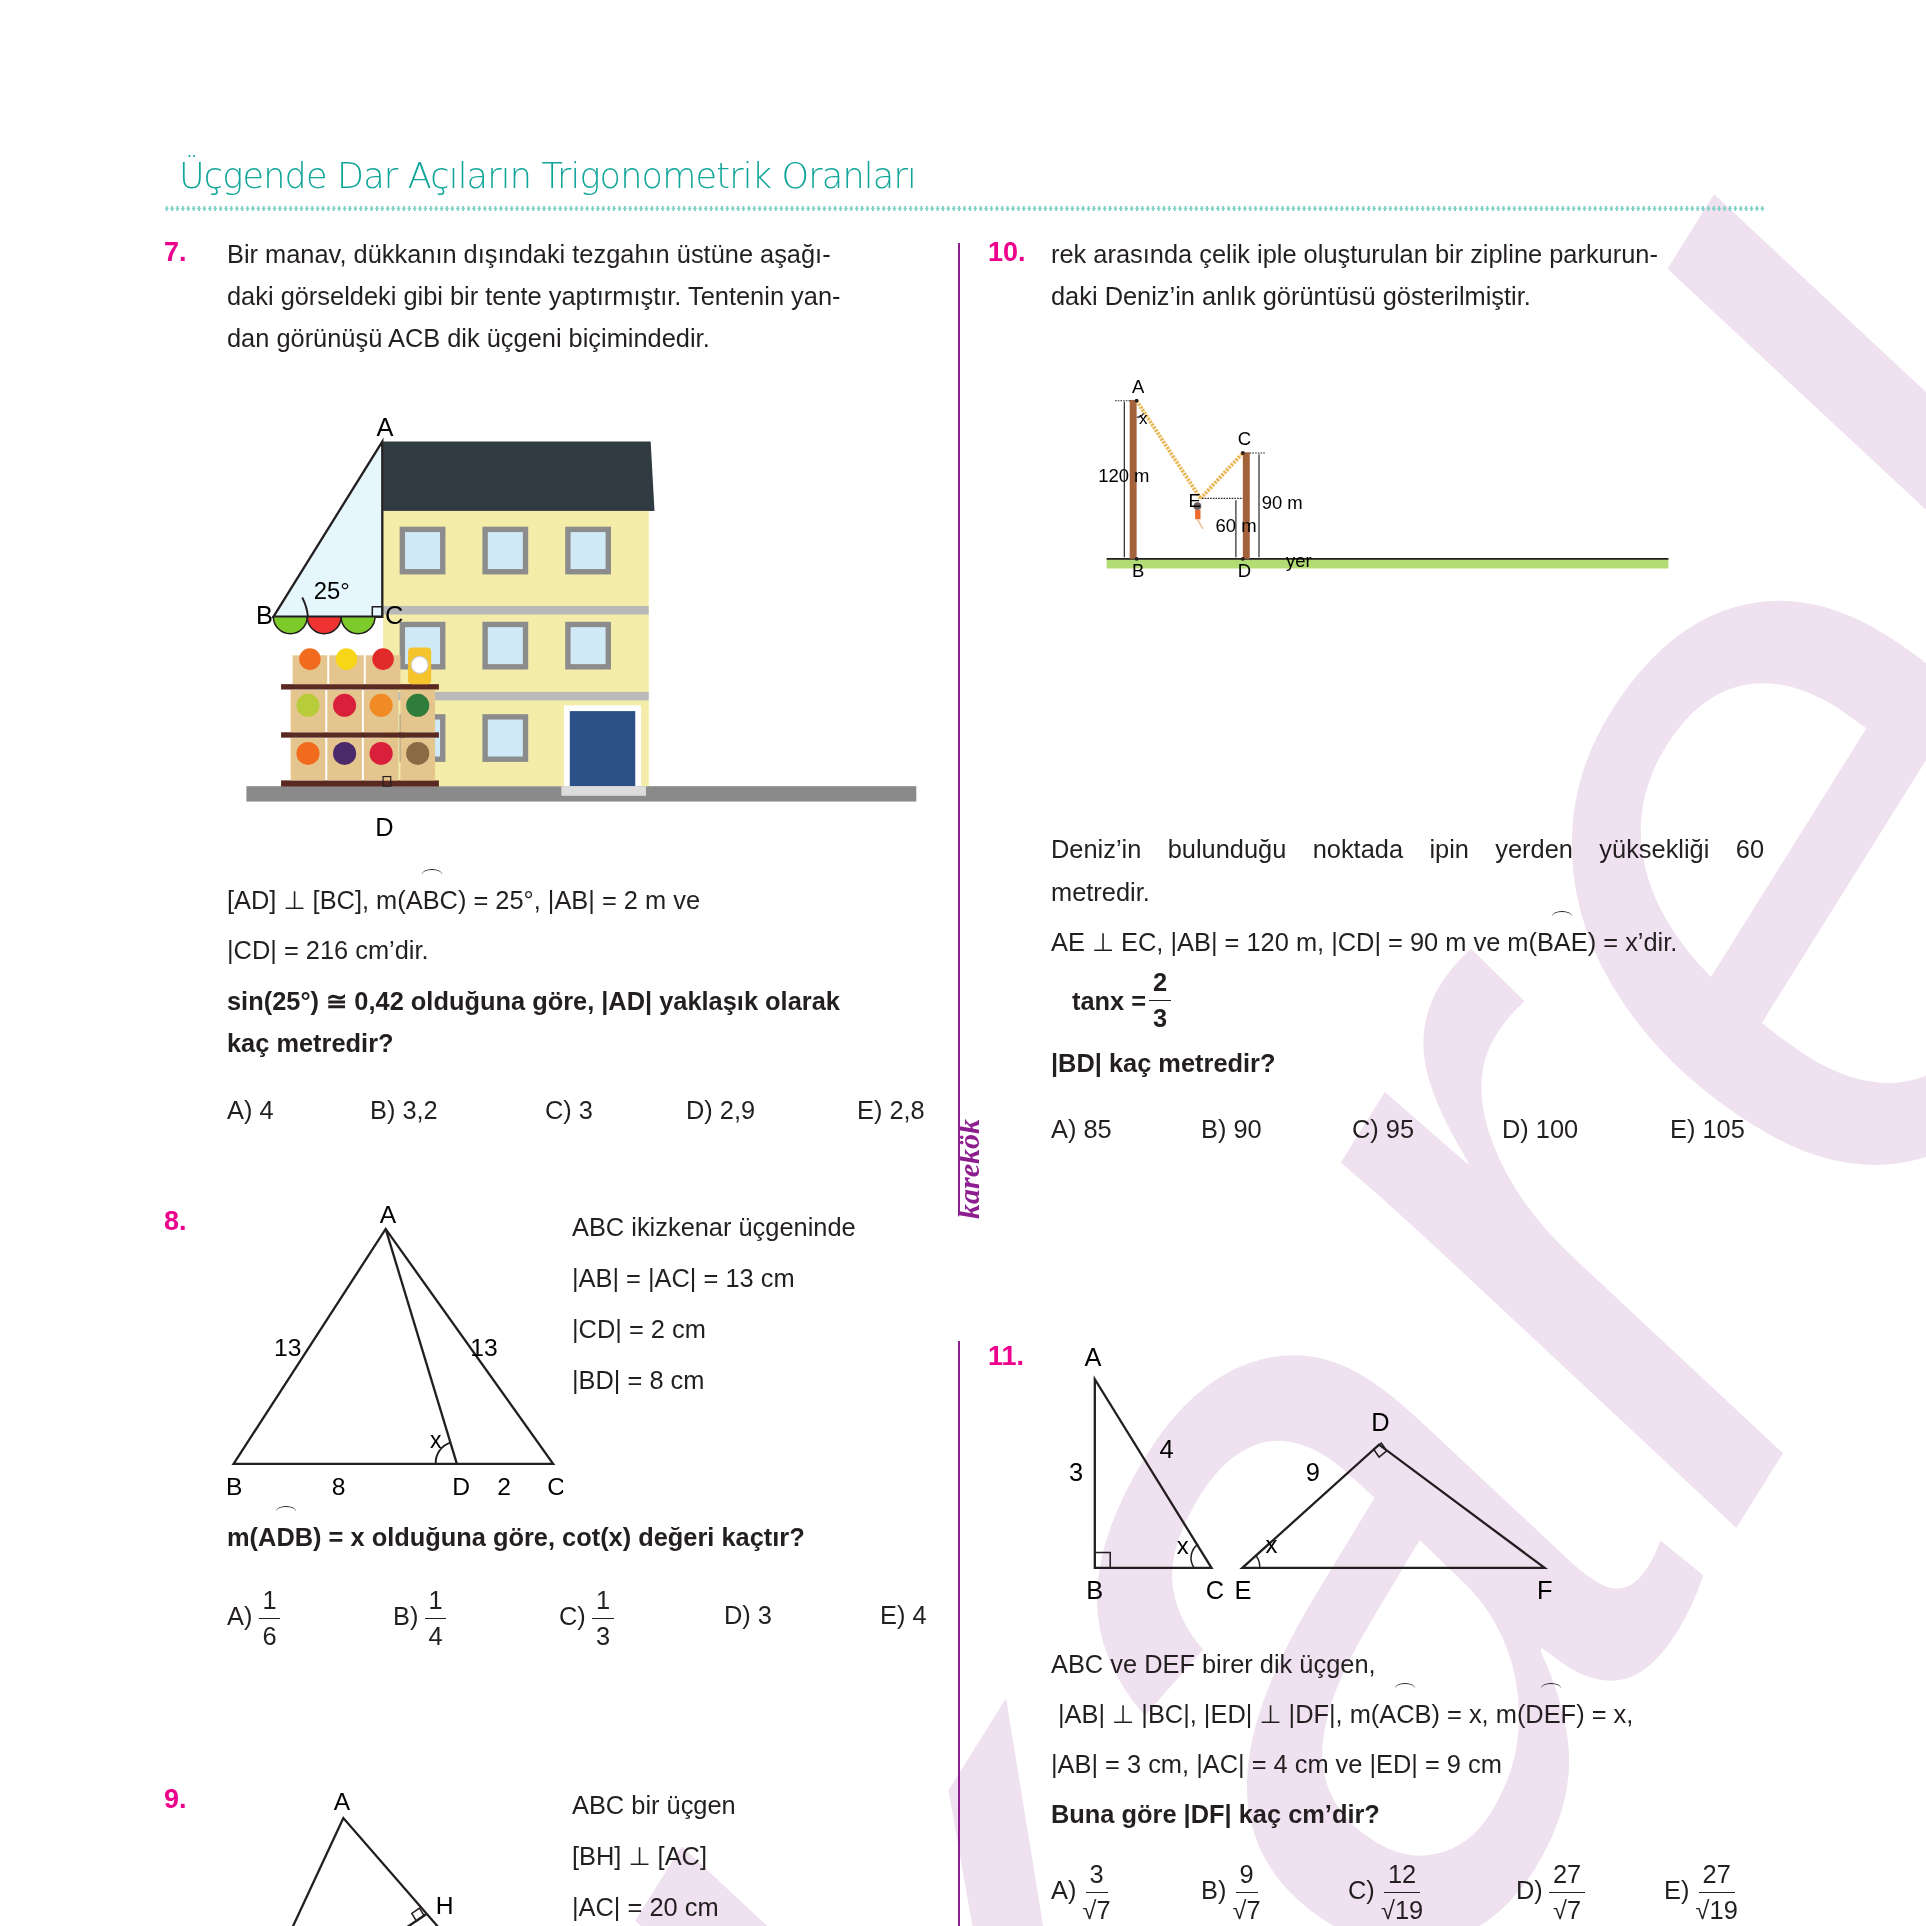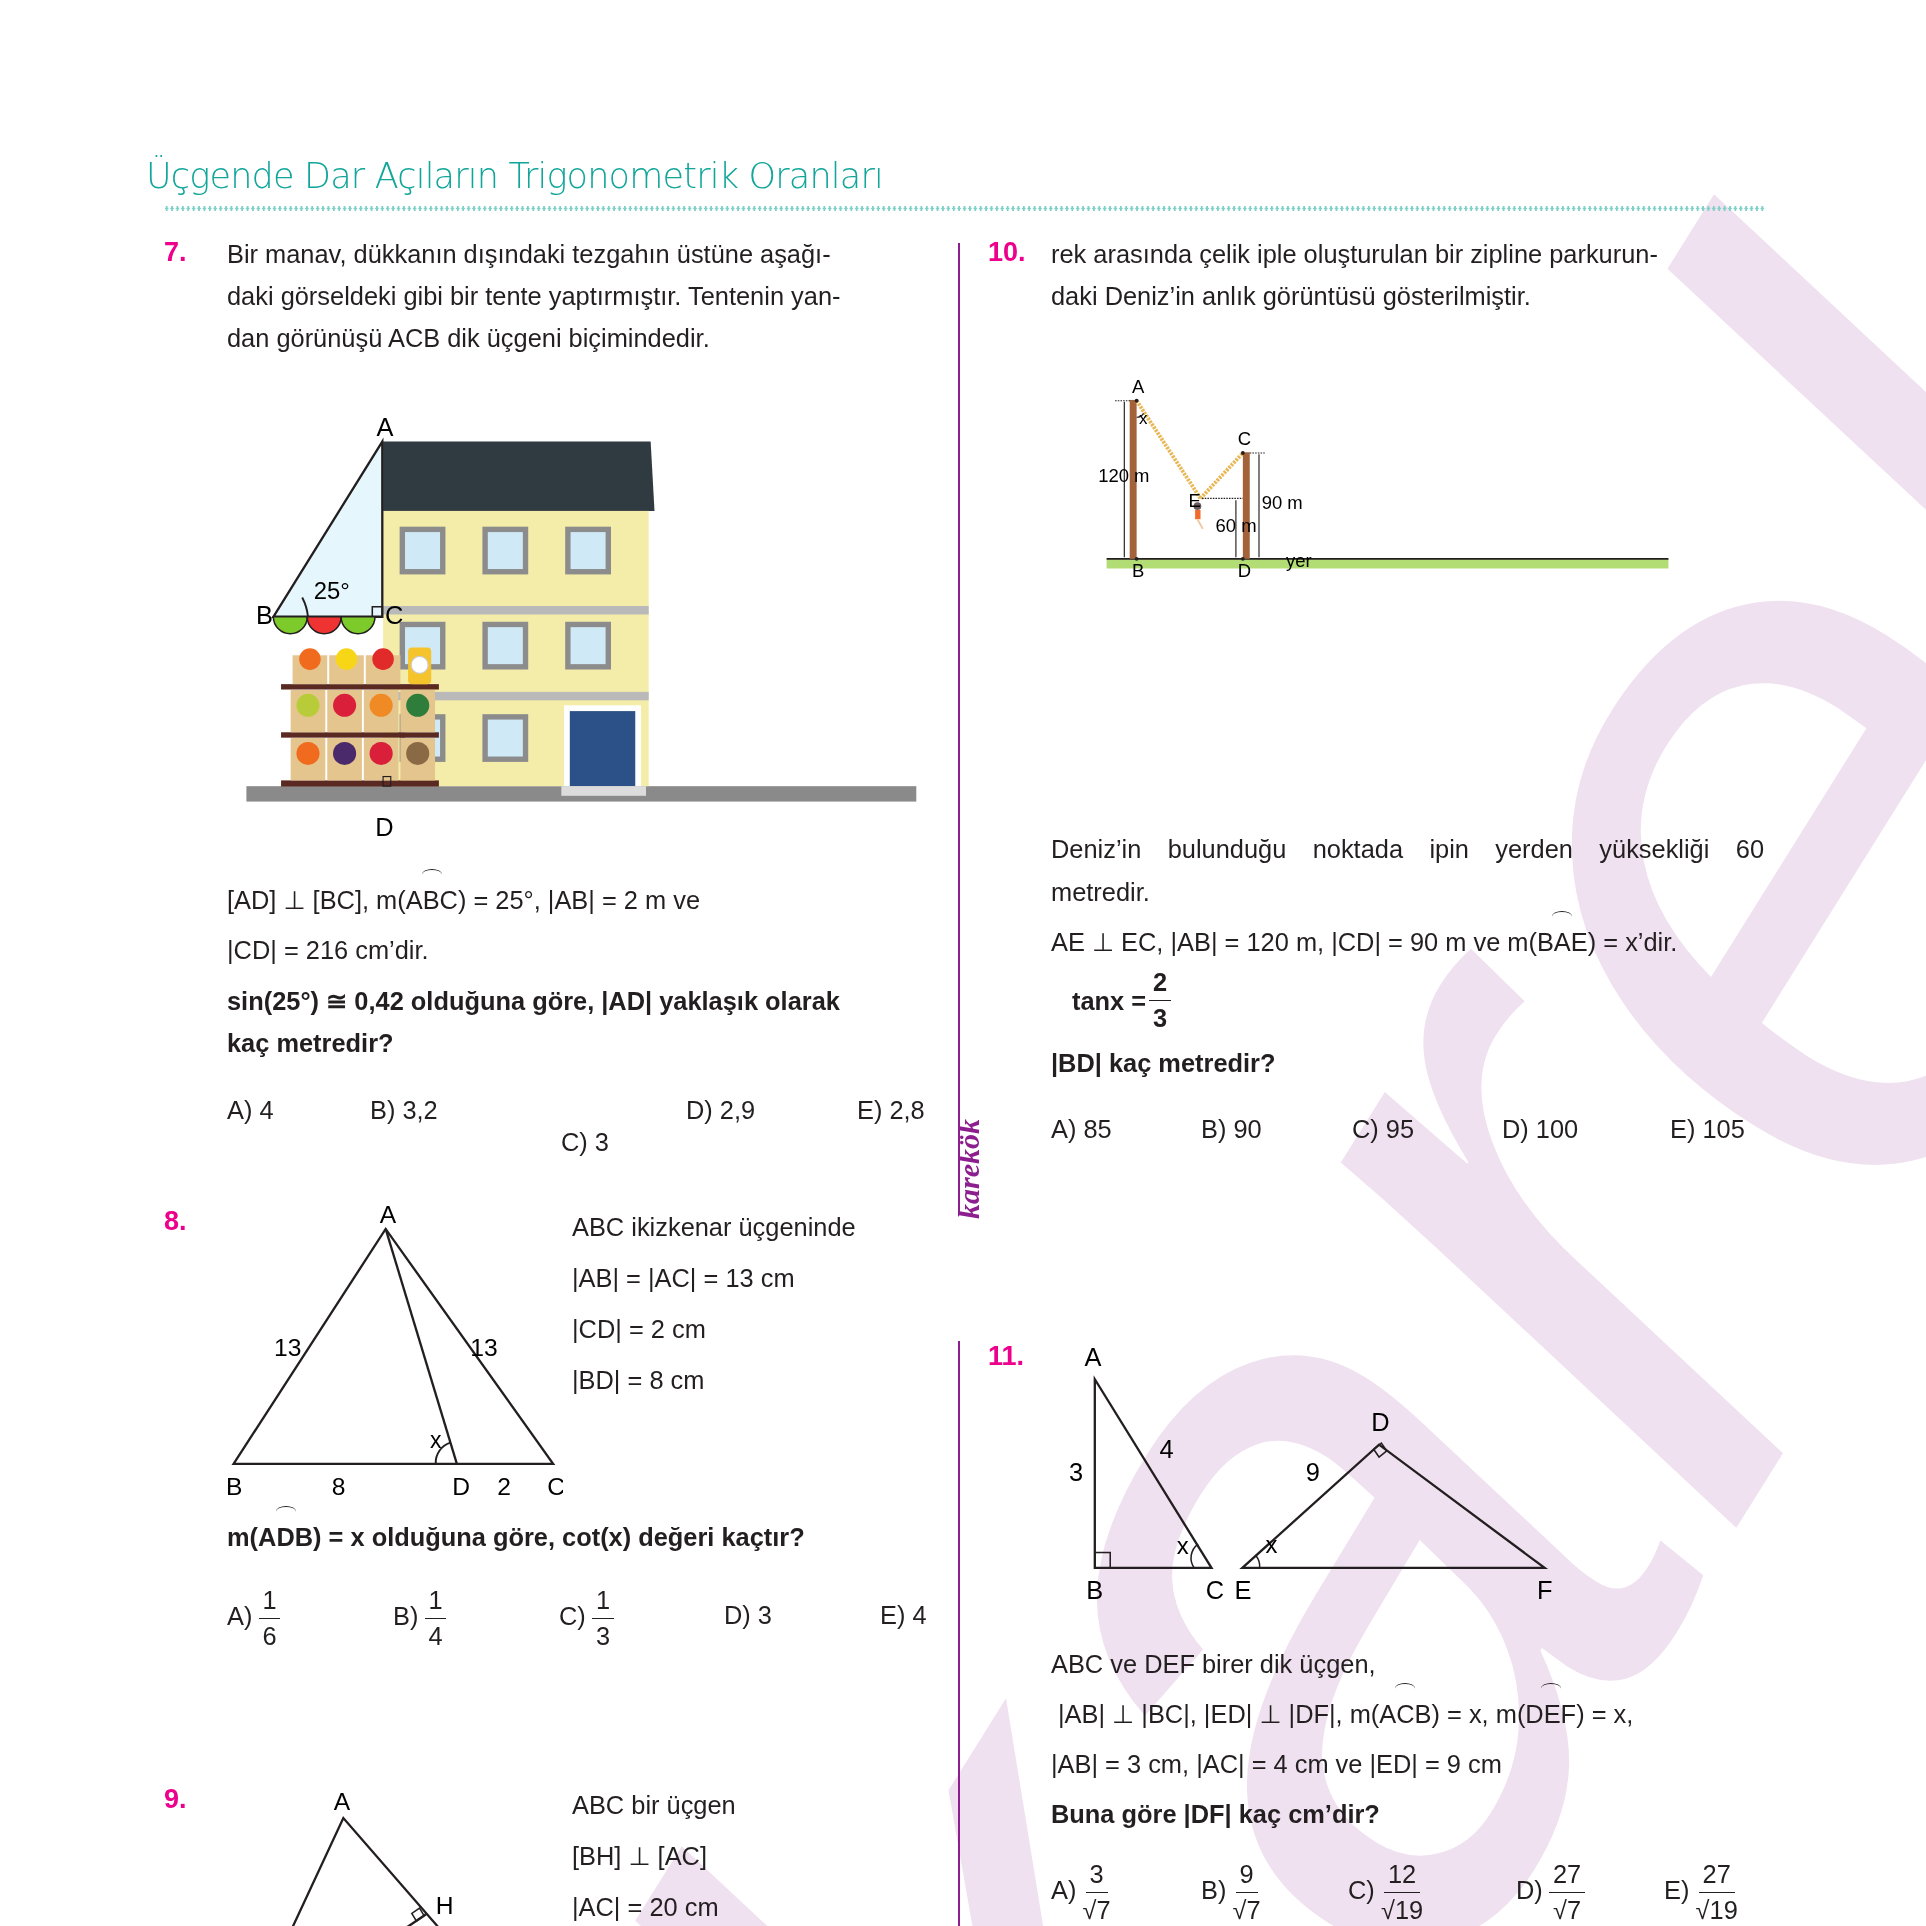--- a/index.html
+++ b/index.html
@@ -1,18 +1,18 @@
 <!DOCTYPE html>
 <html style="font-size:6.2px"><head>
 <meta charset="utf-8">
 <style>
   html,body{margin:0;padding:0;background:#fff;}
   body{width:1965px;height:2512px;position:relative;overflow:hidden;font-family:"Liberation Sans",sans-serif;color:#231f20;}
   .abs{position:absolute;}
-  .page-title{left:146px;top:156px;font-size:35px;color:#12a69a;font-family:"DejaVu Sans",sans-serif;font-weight:300;letter-spacing:-0.8px;}
+  .page-title{left:179px;top:156px;font-size:35px;color:#12a69a;font-family:"DejaVu Sans",sans-serif;font-weight:300;letter-spacing:-0.8px;}
   .title-rule{left:164px;top:206px;width:1601px;height:5.4px;background-image:radial-gradient(ellipse 1.5px 2.7px at 50% 50%, #7fd1c7 90%, transparent 100%);background-size:5.4px 5.4px;background-repeat:repeat-x;}
   .divider{left:958px;width:1.9px;background:#8d1e8f;}
   .watermark{left:0;top:0;width:1965px;height:2512px;pointer-events:none;}
   .qnum{font-size:27px;font-weight:bold;color:#ec008c;}
   .txt{font-size:25.4px;line-height:42px;}
   .bold{font-weight:bold;}
   .opt{font-size:25.4px;position:absolute;}
   .frac{display:inline-flex;flex-direction:column;align-items:center;vertical-align:middle;margin-left:6.2px;}
   .frac .num{padding:0 3.9px;border-bottom:1.9px solid #231f20;line-height:35px;}
   .frac .den{line-height:35px;}
@@ -113,21 +113,21 @@
 <div class="abs txt" style="left:227px;top:879px;">
   <span>[AD] ⊥ [BC], m(</span><span class="hat">ABC</span><span>) = 25°, |AB| = 2 m ve</span>
 </div>
 <div class="abs txt" style="left:227px;top:929px;">|CD| = 216 cm’dir.</div>
 <div class="abs txt bold" style="left:227px;top:980px;width:709px;">
   <div>sin(25°) ≅ 0,42 olduğuna göre, |AD| yaklaşık olarak</div>
   <div>kaç metredir?</div>
 </div>
 <div class="opt" style="left:227px;top:1096px;">A) 4</div>
 <div class="opt" style="left:370px;top:1096px;">B) 3,2</div>
-<div class="opt" style="left:561px;top:1096px;margin-top:32px;">C) 3</div>
+<div class="opt" style="left:545px;top:1096px;">C) 3</div>
 <div class="opt" style="left:686px;top:1096px;">D) 2,9</div>
 <div class="opt" style="left:857px;top:1096px;">E) 2,8</div>
 
 <div class="abs qnum" style="left:164px;top:1206px;">8.</div>
 <svg class="abs" style="left:216px;top:1202px;" width="347" height="308" viewBox="0 0 900 800">
   <polygon points="45,680 440,70 875,680" fill="none" stroke="#231f20" stroke-width="6"></polygon>
   <line x1="440" y1="70" x2="625" y2="680" stroke="#231f20" stroke-width="6"></line>
   <path d="M570,680 A55,55 0 0 1 608,625" fill="none" stroke="#231f20" stroke-width="5"></path>
   <text x="425" y="55" font-size="64">A</text>
   <text x="25" y="760" font-size="64">B</text>

